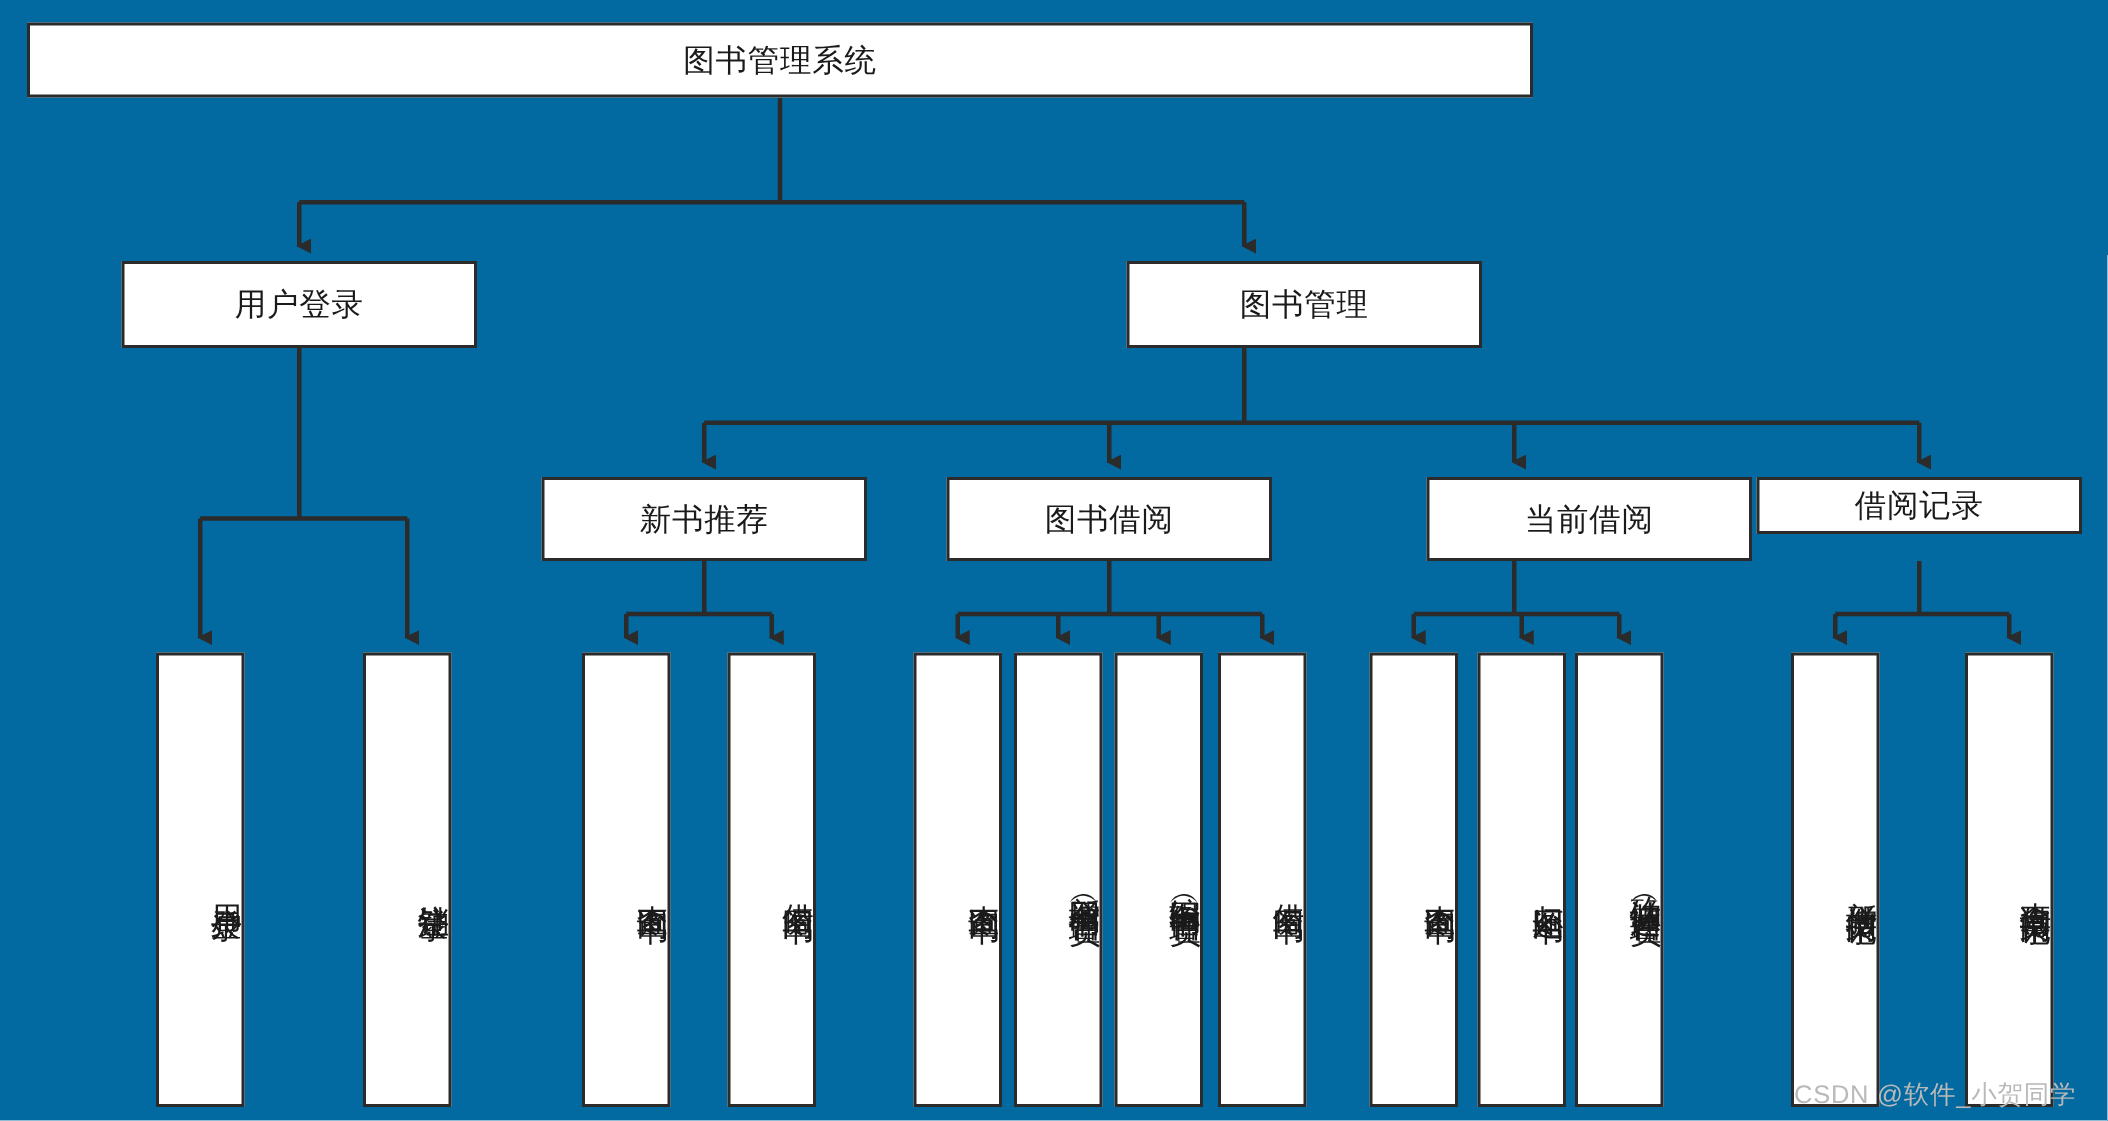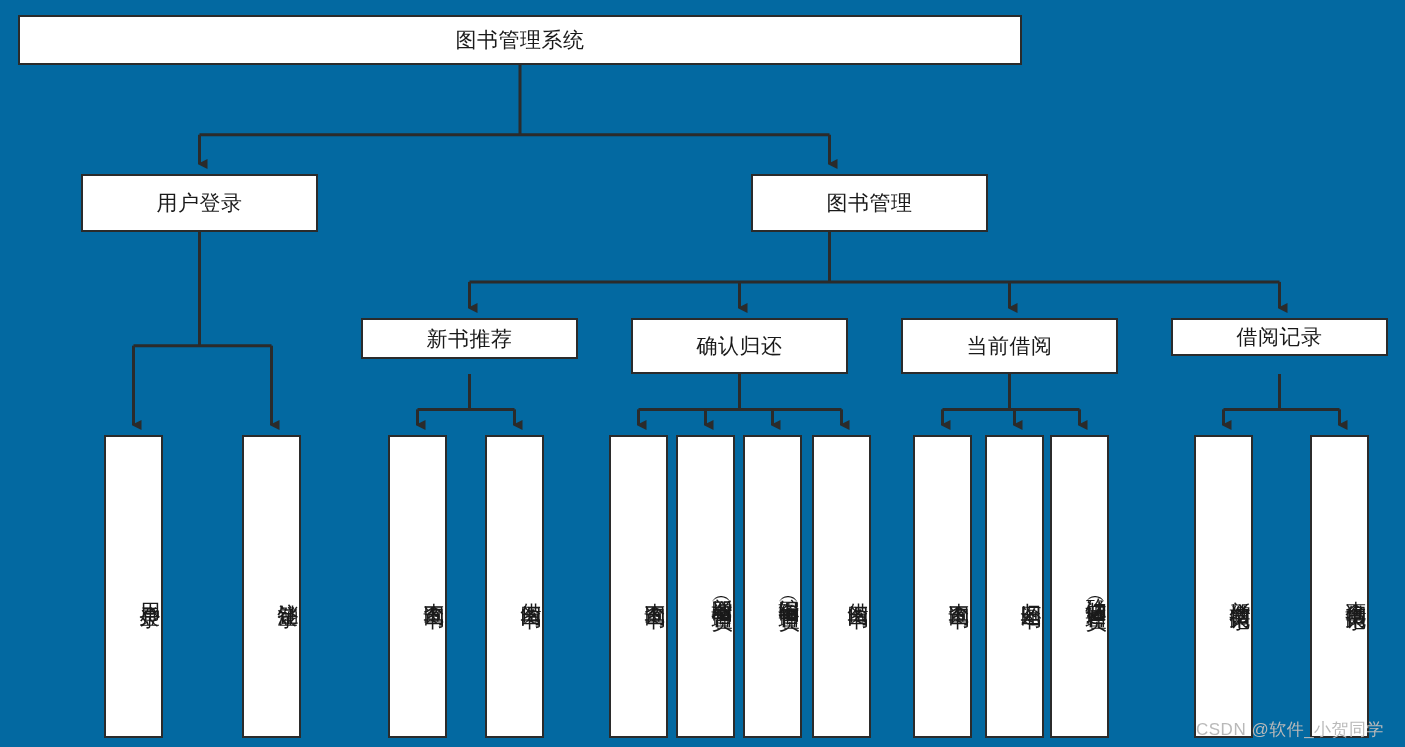--- a/index.html
+++ b/index.html
@@ -113,27 +113,27 @@
   <div id="node-layer">
       <div class="node h" style="left: 18px; top: 15px; width: 1004px; height: 50px;">
         <span class="">图书管理系统</span>
       </div>
       <div class="node h" style="left: 81px; top: 174px; width: 237px; height: 58px;">
         <span class="">用户登录</span>
       </div>
       <div class="node h" style="left: 711px; top: 174px; width: 237px; height: 58px; margin-left: 40px;">
         <span class="">图书管理</span>
       </div>
-      <div class="node h" style="left: 361px; top: 318px; width: 217px; height: 41px;">
+      <div class="node h" style="left: 361px; top: 318px; width: 217px; height: 56px;">
         <span class="">新书推荐</span>
       </div>
       <div class="node h" style="left: 631px; top: 318px; width: 217px; height: 56px;">
-        <span class="">确认归还</span>
+        <span class="">图书借阅</span>
       </div>
-      <div class="node h" style="left: 901px; top: 318px; width: 217px; height: 56px;">
+      <div class="node h" style="left: 951px; top: 318px; width: 217px; height: 56px;">
         <span class="">当前借阅</span>
       </div>
       <div class="node h" style="left: 1171px; top: 318px; width: 217px; height: 38px;">
         <span class="">借阅记录</span>
       </div>
       <div class="node v" style="left: 104px; top: 435px; width: 59px; height: 303px;">
         <span class="vtext">用户登录</span>
       </div>
       <div class="node v" style="left: 242px; top: 435px; width: 59px; height: 303px;">
         <span class="vtext">注销登录</span>

